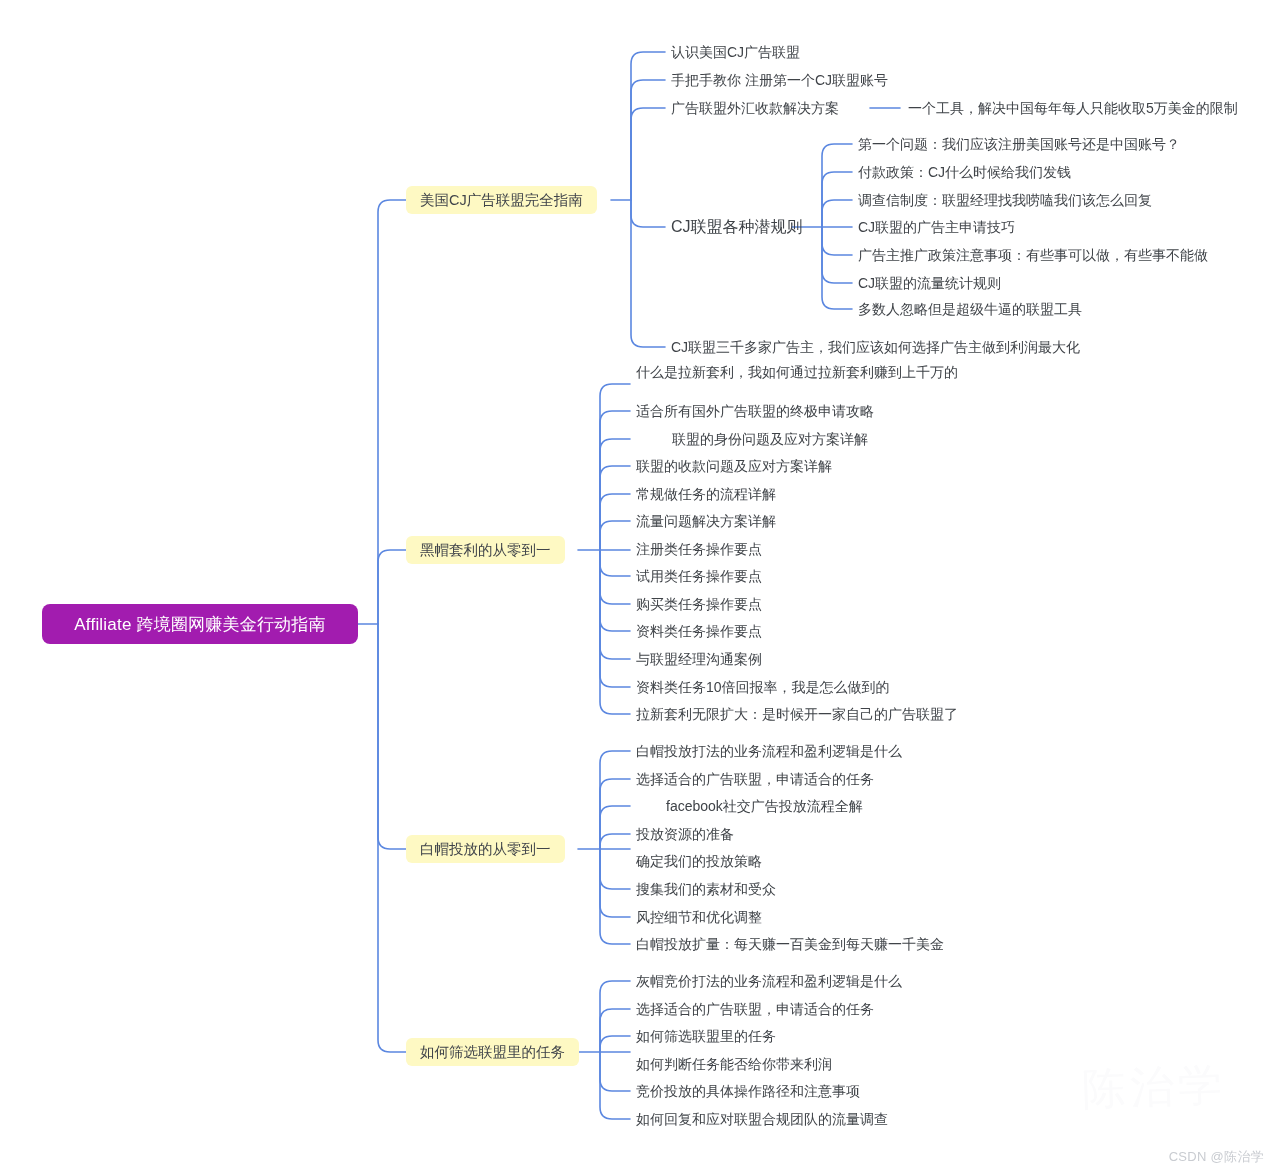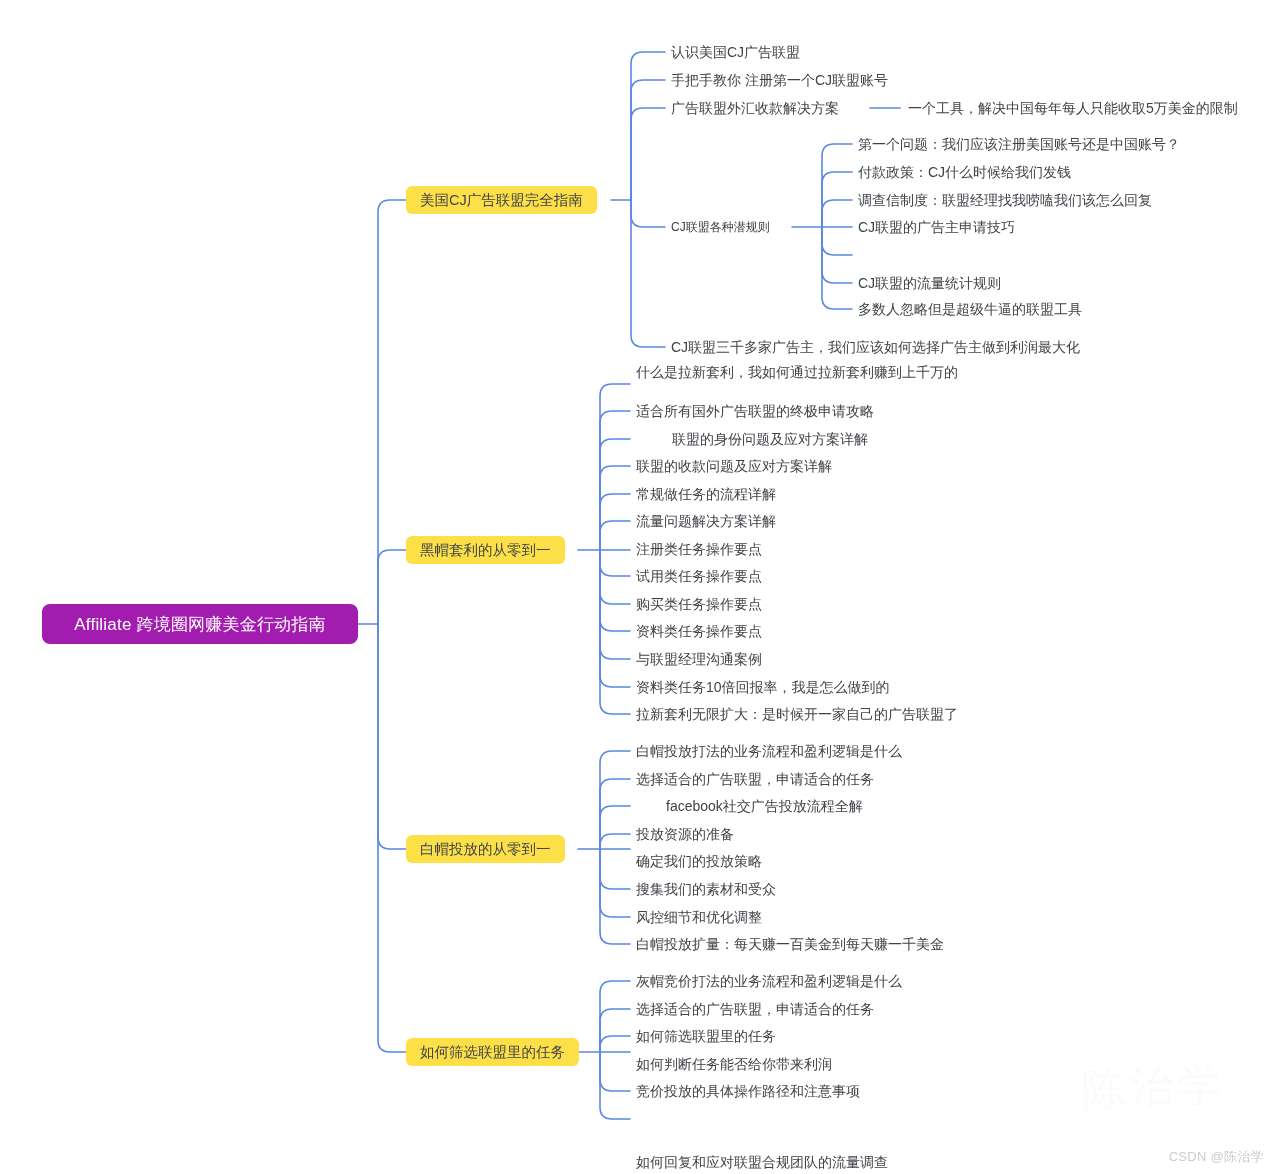--- a/index.html
+++ b/index.html
@@ -40,41 +40,41 @@
     color: #ffffff;
     font-size: 17px;
     display: flex;
     align-items: center;
     justify-content: center;
     letter-spacing: 0.2px;
   }
   
   .node-l2 {
     height: 28px;
-    background: #fde047;
+    background: #fef9c3;
     border-radius: 6px;
     color: #40444a;
     font-size: 14.5px;
     display: flex;
     align-items: center;
     justify-content: center;
     padding: 0 14px;
   }
   
   .node-leaf {
     height: 22px;
     font-size: 14px;
     color: #3f4348;
     display: flex;
     align-items: center;
     padding: 0 2px;
   }
   .node-l3-branch {
     height: 22px;
-    font-size: 12px;
+    font-size: 16px;
     color: #3f4348;
     display: flex;
     align-items: center;
     padding: 0 2px;
   }
   
   .watermark-faint {
     position: absolute;
     right: 54px;
     top: 1058px;
@@ -173,20 +173,21 @@
   <div class="node node-leaf" style="left:669px; top:69px;">手把手教你 注册第一个CJ联盟账号</div>
   <div class="node node-leaf" style="left:669px; top:97px;">广告联盟外汇收款解决方案</div>
   <div class="node node-leaf" style="left:906px; top:97px;">一个工具，解决中国每年每人只能收取5万美金的限制</div>
 
   <div class="node node-l3-branch" style="left:669px; top:216px;">CJ联盟各种潜规则</div>
 
   <div class="node node-leaf" style="left:856px; top:133px;">第一个问题：我们应该注册美国账号还是中国账号？</div>
   <div class="node node-leaf" style="left:856px; top:161px;">付款政策：CJ什么时候给我们发钱</div>
   <div class="node node-leaf" style="left:856px; top:189px;">调查信制度：联盟经理找我唠嗑我们该怎么回复</div>
   <div class="node node-leaf" style="left:856px; top:216px;">CJ联盟的广告主申请技巧</div>
+  <div class="node node-leaf" style="left:856px; top:244px;">广告主推广政策注意事项：有些事可以做，有些事不能做</div>
   <div class="node node-leaf" style="left:856px; top:272px;">CJ联盟的流量统计规则</div>
   <div class="node node-leaf" style="left:856px; top:298px;">多数人忽略但是超级牛逼的联盟工具</div>
 
   <div class="node node-leaf" style="left:669px; top:336px;">CJ联盟三千多家广告主，我们应该如何选择广告主做到利润最大化</div>
 
   <div class="node node-l2" style="left:406px; top:536px;border-radius:6px;">黑帽套利的从零到一</div>
 
   <div class="node node-leaf" style="left:634px; top:361px;text-align:center;">什么是拉新套利，我如何通过拉新套利赚到上千万的</div>
   <div class="node node-leaf" style="left:634px; top:400px;">适合所有国外广告联盟的终极申请攻略</div>
   <div class="node node-leaf" style="left:670px; top:428px;">联盟的身份问题及应对方案详解</div>
@@ -212,18 +213,18 @@
   <div class="node node-leaf" style="left:634px; top:906px;">风控细节和优化调整</div>
   <div class="node node-leaf" style="left:634px; top:933px;">白帽投放扩量：每天赚一百美金到每天赚一千美金</div>
 
   <div class="node node-l2" style="left:406px; top:1038px;">如何筛选联盟里的任务</div>
 
   <div class="node node-leaf" style="left:634px; top:970px;">灰帽竞价打法的业务流程和盈利逻辑是什么</div>
   <div class="node node-leaf" style="left:634px; top:998px;">选择适合的广告联盟，申请适合的任务</div>
   <div class="node node-leaf" style="left:634px; top:1025px;">如何筛选联盟里的任务</div>
   <div class="node node-leaf" style="left:634px; top:1053px;">如何判断任务能否给你带来利润</div>
   <div class="node node-leaf" style="left:634px; top:1080px;">竞价投放的具体操作路径和注意事项</div>
-  <div class="node node-leaf" style="left:634px; top:1108px;margin-top:43px;">如何回复和应对联盟合规团队的流量调查</div>
+  <div class="node node-leaf" style="left:634px; top:1108px;">如何回复和应对联盟合规团队的流量调查</div>
 
   <div class="watermark-faint">陈治学</div>
   <div class="watermark-csdn">CSDN @陈治学</div>
 
 </div>
 
 </body></html>

